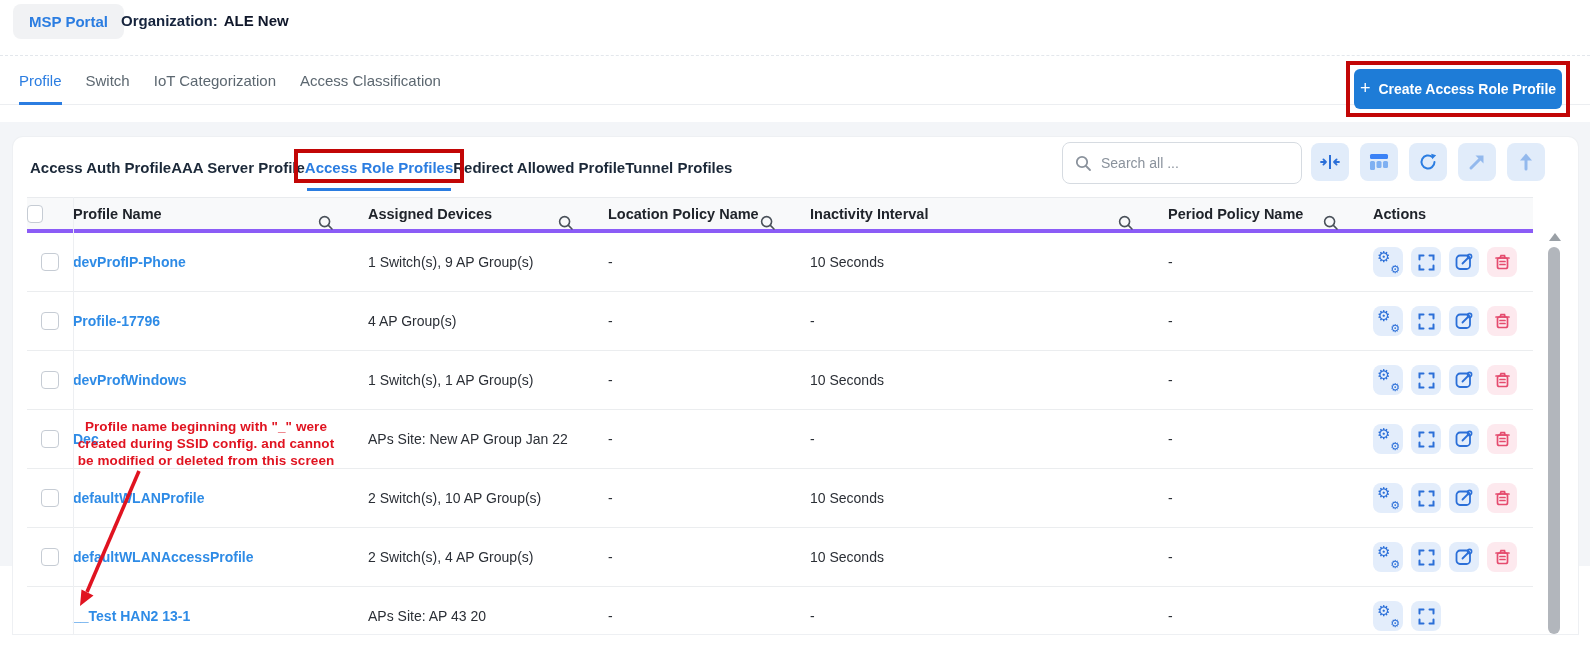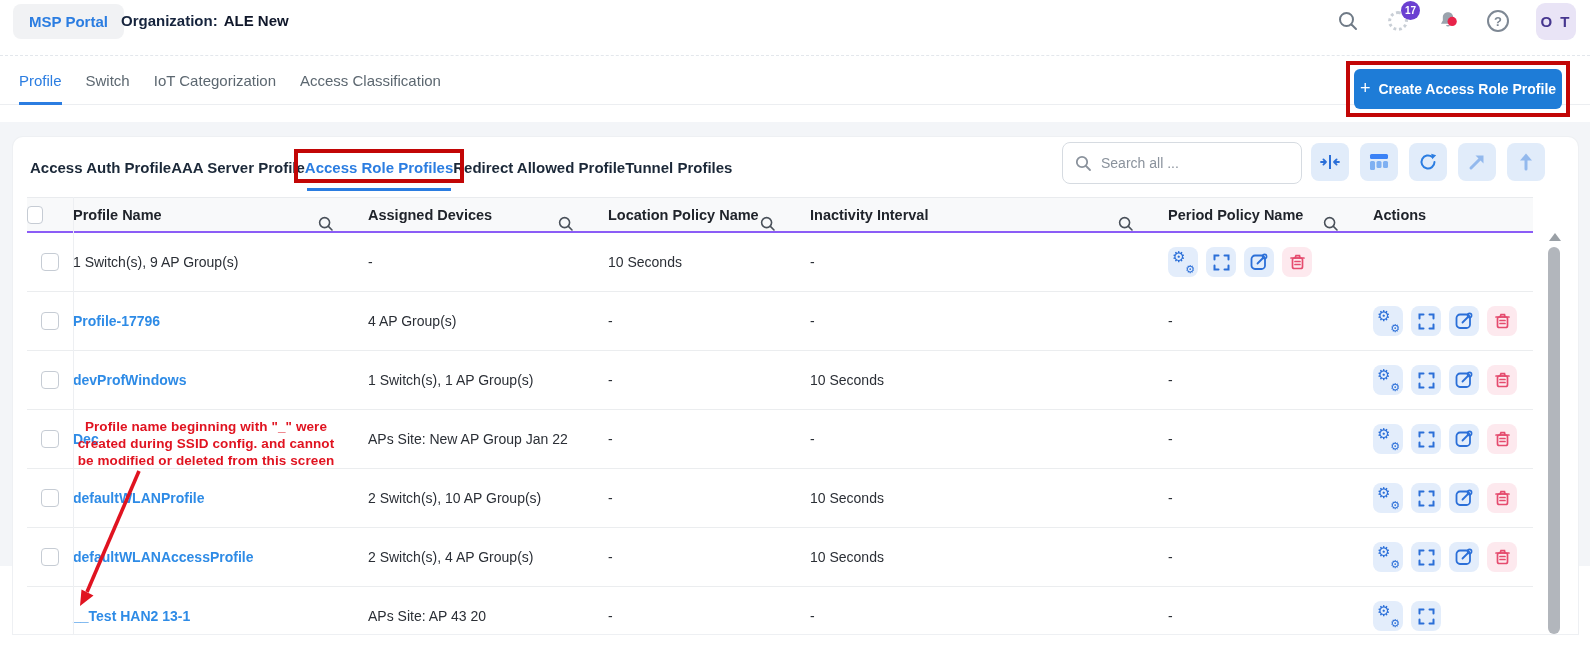--- a/index.html
+++ b/index.html
@@ -63,21 +63,21 @@
                       font-family:"Liberation Sans", sans-serif; }
   .search-box input::placeholder { color:#8a929c; }
   .tools { position:absolute; left:1298px; top:6px; display:flex; gap:11px; }
   .tool-btn { width:38px; height:38px; border:none; border-radius:8px; background:#e1ecfa; cursor:pointer;
               display:flex; align-items:center; justify-content:center; }
 
   
   .table { position:absolute; left:14px; top:60px; width:1506px; }
   .thead { display:grid; grid-template-columns:46px 295px 240px 202px 358px 205px 160px;
            height:36px; align-items:center; background:#f8f9fa; border-top:1px solid #e9ebee;
-           border-bottom:2px solid #8b5cf6; font-size:14.5px; font-weight:bold; color:#20242b; }
+           border-bottom:4px solid #8b5cf6; font-size:14.5px; font-weight:bold; color:#20242b; }
   .th { position:relative; padding-right:30px; display:flex; align-items:center; }
   .th .col-search { position:absolute; right:34px; top:9px; cursor:pointer; }
   .trow { display:grid; grid-template-columns:46px 295px 240px 202px 358px 205px 160px;
           height:59px; align-items:center; border-bottom:1px solid #ebedef; font-size:14px; color:#2b2f36; background:#fff; }
   .cell-check { display:flex; justify-content:center; }
   .checkbox { width:18px; height:18px; border:1.5px solid #c6ccd4; border-radius:4px; background:#fff; cursor:pointer; display:inline-block; }
   .link { color:#2e8be6; font-weight:bold; text-decoration:none; cursor:pointer; }
   .vline { position:absolute; left:60px; top:60px; width:1px; height:437px; background:#edeff2; }
   .actions-cell { display:flex; gap:8px; }
   .act-btn { width:30px; height:30px; border:none; border-radius:8px; background:#e3edfb; cursor:pointer;
@@ -99,43 +99,20 @@
 </style>
 </head>
 <body>
 
 <div class="screen">
 
   <div class="topbar">
     <button class="portal-btn">MSP Portal</button>
     <div class="org-wrap">
       <span>Organization:</span><span class="org-value">ALE New</span>
-    </div>
-    <div class="tb-icons">
-      <div class="tb-ic">
-        <svg width="22" height="22" viewBox="0 0 22 22">
-            <circle cx="9.5" cy="9.5" r="6.5" fill="none" stroke="#6f7a86" stroke-width="2"></circle>
-            <line x1="14.5" y1="14.5" x2="19" y2="19" stroke="#6f7a86" stroke-width="2" stroke-linecap="round"></line>
-          </svg>
-      </div>
-      <div class="tb-ic">
-        <div class="spinner"></div>
-        <div class="badge">17</div>
-      </div>
-      <div class="tb-ic">
-        <svg width="26" height="26" viewBox="0 0 26 26">
-          <path d="M13 3.5c-3.4 0-5.6 2.4-5.6 5.6v3.4l-2 3.4h15.2l-2-3.4V9.1c0-3.2-2.2-5.6-5.6-5.6z" fill="#9aa3ad"></path>
-          <path d="M10.8 17.2a2.3 2.3 0 0 0 4.4 0z" fill="#9aa3ad"></path>
-          <circle cx="17.5" cy="13.5" r="5" fill="#e8244a"></circle>
-        </svg>
-      </div>
-      <div class="tb-ic">
-        <div class="help-circle">?</div>
-      </div>
-      <div class="avatar">O T</div>
     </div>
   </div>
 
   <div class="tabbar">
     <div class="tab active">Profile</div>
     <div class="tab">Switch</div>
     <div class="tab">IoT Categorization</div>
     <div class="tab">Access Classification</div>
   </div>
 
@@ -245,20 +222,21 @@
           </div>
           <div class="th">
               <span>Actions</span>
             </div>
         </div>
         <div>
             <div class="trow">
     <div class="cell-check">
                 <span class="checkbox"></span>
               </div>
+    <div><a class="link">devProfIP-Phone</a></div>
     <div>1 Switch(s), 9 AP Group(s)</div>
     <div>-</div>
     <div>10 Seconds</div>
     <div>-</div>
     <div class="actions-cell">
       <button class="act-btn">
         <span class="gear-big">⚙</span>
         <span class="gear-small">⚙</span>
       </button>
       <button class="act-btn">

